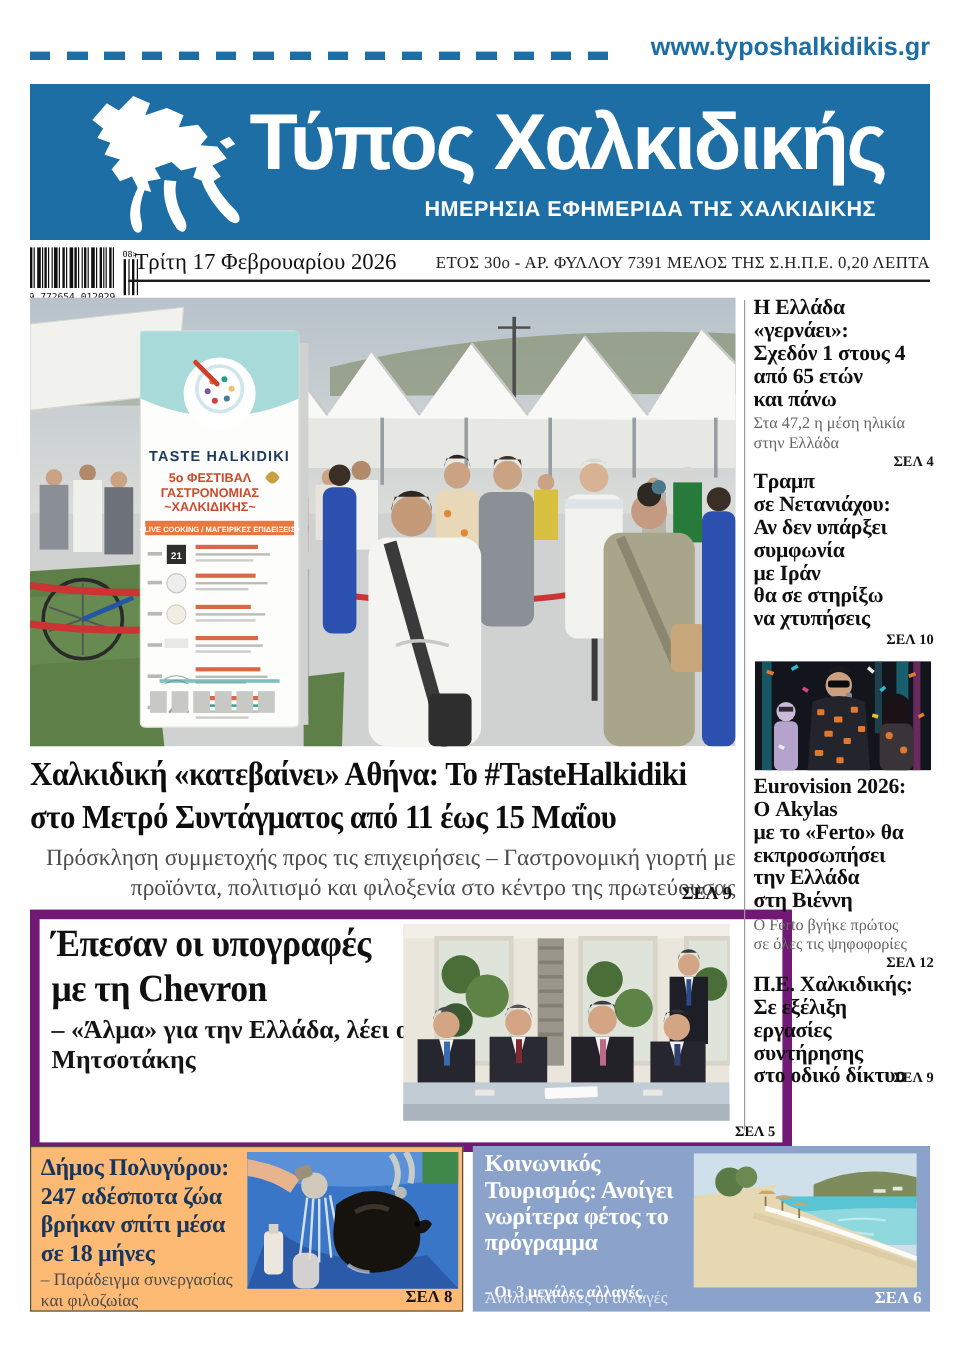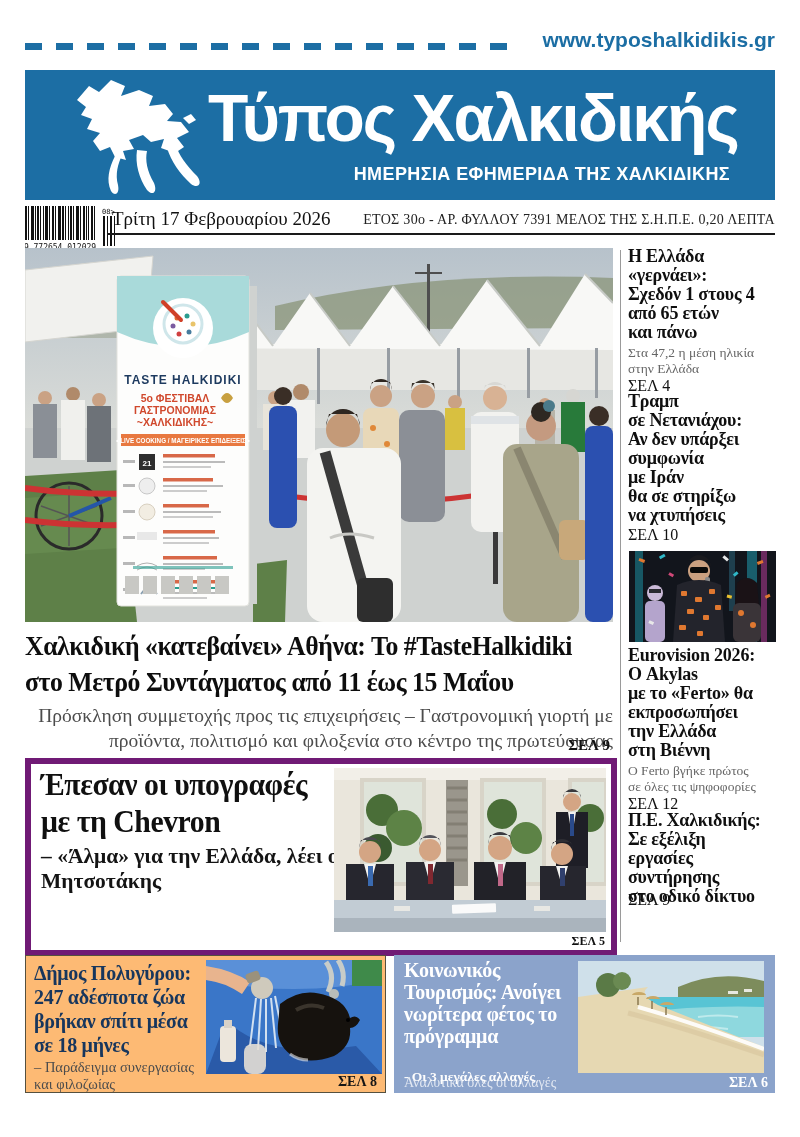--- a/index.html
+++ b/index.html
@@ -24,21 +24,21 @@
   .issue{right:25px;top:212px;font-size:14px;color:#222;letter-spacing:.3px;}
   .rule{left:107px;top:233px;width:668px;height:2px;background:#1a1a1a;}
   
   .lead-photo{left:25px;top:248px;}
   .lead-h{left:25px;top:628px;width:592px;overflow:hidden;font-weight:bold;font-size:28px;
           line-height:36px;color:#0d0d0d;letter-spacing:-.5px;}
   .lead-h div{white-space:nowrap;transform:scaleX(.92);transform-origin:0 0;}
   .lead-sub{left:25px;top:703px;width:588px;font-size:19.5px;line-height:25px;color:#4c4c4c;text-align:right;}
   .lead-ref{left:25px;top:737px;width:585px;text-align:right;font-weight:bold;font-size:15px;color:#111;}
   
-  .chv{left:25px;top:758px;width:580px;height:186px;border:6px solid #701a75;background:#fff;}
+  .chv{left:25px;top:758px;width:580px;height:186px;border:8px solid #701a75;background:#fff;padding-left:39px;}
   .chv-h{position:absolute;left:10px;top:2px;font-weight:bold;font-size:32px;line-height:37px;
          color:#101010;letter-spacing:-.5px;}
   .chv-h div{white-space:nowrap;transform:scaleX(.93);transform-origin:0 0;}
   .chv-sub{position:absolute;left:10px;top:80px;width:300px;font-weight:bold;font-size:21.5px;
            line-height:25px;color:#141414;}
   .chv-deck{position:absolute;left:10px;top:134px;width:298px;font-weight:bold;font-size:14.5px;
             line-height:18px;color:#3c3c3c;}
   .chv-photo{position:absolute;left:303px;top:4px;}
   .chv-ref{position:absolute;right:6px;bottom:1px;font-weight:bold;font-size:12px;color:#111;}
   
@@ -53,21 +53,21 @@
          line-height:22px;color:#fff;letter-spacing:-.3px;}
   .blu-sub{position:absolute;left:10px;top:114px;width:174px;font-weight:bold;font-size:13.5px;color:#fdfdfd;}
   .blu-note{position:absolute;left:10px;bottom:2px;font-size:14px;color:rgba(255,255,255,.75);}
   .blu-photo{position:absolute;left:184px;top:6px;}
   .blu-ref{position:absolute;right:7px;bottom:2px;font-weight:bold;font-size:14px;color:#fff;}
   
   .sepv{left:620px;top:250px;width:1px;height:692px;background:#9a9a9a;}
   .sb{left:628px;width:150px;}
   .sb-h{font-weight:bold;font-size:18px;line-height:19px;color:#0f0f0f;letter-spacing:-.2px;white-space:pre-line;}
   .sb-sub{font-size:13.5px;line-height:15.5px;color:#666;margin-top:3px;white-space:pre-line;}
-  .sb-ref{font-weight:normal;font-size:16px;color:#111;margin-top:1px;}
+  .sb-ref{text-align:right;font-weight:bold;font-size:12px;color:#111;margin-top:1px;}
   .sb-ref.inline{margin-top:-15px;}
   .euro-photo{left:629px;top:551px;}
 </style>
 </head>
 <body>
 
 <div class="page">
 
   <div class="abs dashes"></div>
   <a class="abs url" href="#">www.typoshalkidikis.gr</a>

